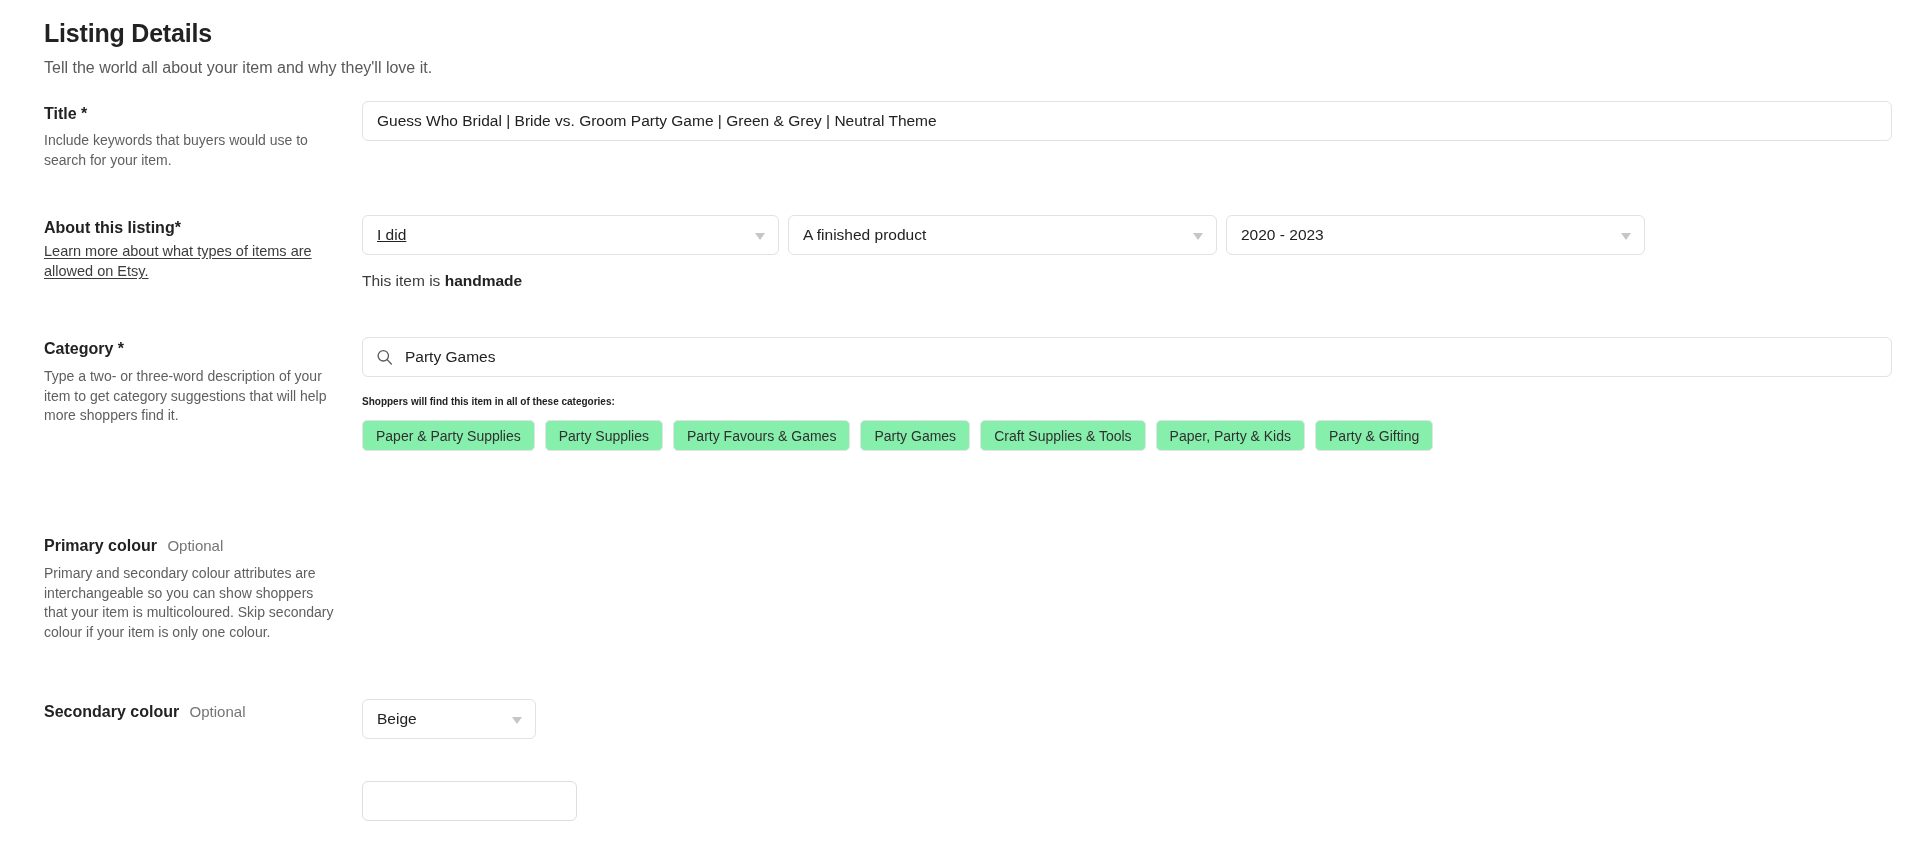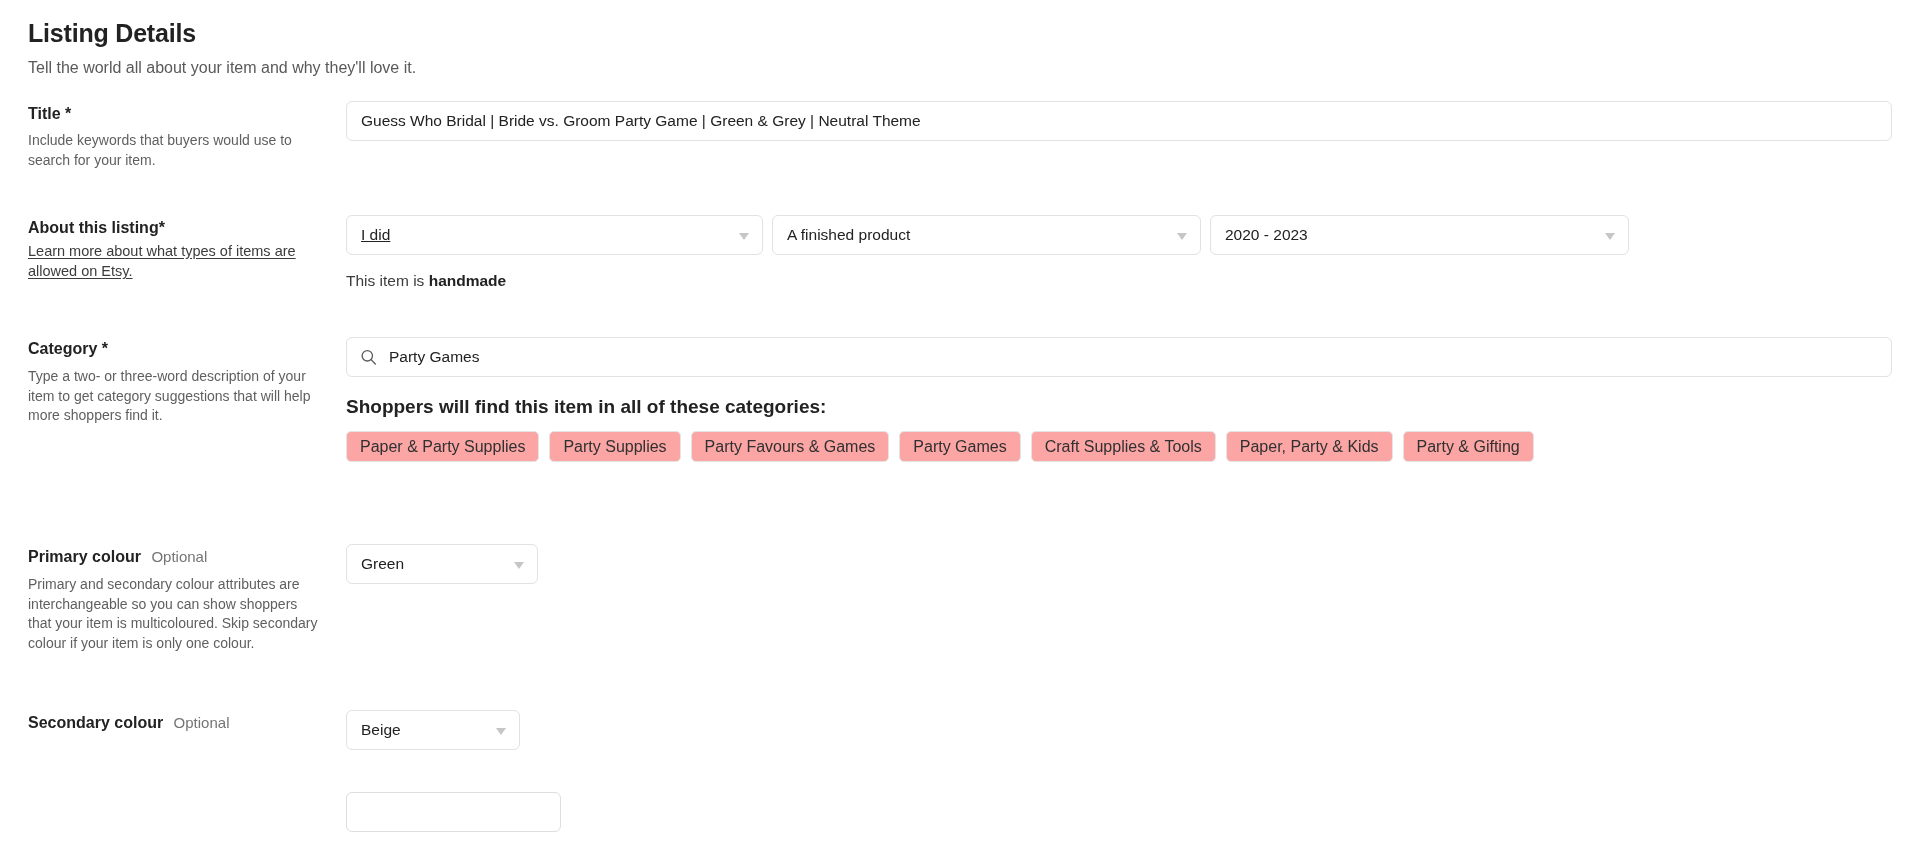--- a/index.html
+++ b/index.html
@@ -10,21 +10,21 @@
     background: #ffffff;
     font-family: "Liberation Sans", sans-serif;
     color: #222222;
     overflow: hidden;
   }
 
   .page {
     position: relative;
     width: 1920px;
     height: 847px;
-    padding: 18px 0 0 0;
+    padding: 18px 0 0 16px;
   }
 
   
   .page-header { padding-left: 28px; }
 
   .page-title {
     font-size: 25px;
     font-weight: bold;
     color: #222222;
     letter-spacing: -0.2px;
@@ -155,41 +155,41 @@
   .handmade-note {
     margin-top: 17px;
     font-size: 15.5px;
     color: #3c3c3c;
   }
   .handmade-note b { font-weight: bold; color: #222222; }
 
   
   .cat-heading {
     margin-top: 19px;
-    font-size: 19px;
+    font-size: 10px;
     font-weight: bold;
     color: #222222;
   }
 
   .chip-row {
     display: flex;
     flex-wrap: wrap;
     gap: 10px;
     margin-top: 13px;
   }
 
   .chip {
     height: 31px;
     display: inline-flex;
     align-items: center;
     padding: 0 13px;
     border: 1px solid #e4e4e4;
     border-radius: 5px;
-    background: #fca5a5;
-    font-size: 16px;
+    background: #86efac;
+    font-size: 14px;
     color: #303030;
     white-space: nowrap;
     cursor: pointer;
   }
 
   .w-green { width: 192px; }
   .w-beige { width: 174px; }
   .w-hen   { width: 215px; }
 
   .spacer-title { margin-top: 22px; }
@@ -287,26 +287,20 @@
   </div>
 
   <div class="form-row spacer-primary">
     <div class="row-label">
       <div class="label-title">
         <span>Primary colour</span>
         <span class="label-optional">Optional</span>
       </div>
       <div class="label-help">Primary and secondary colour attributes are interchangeable so you can show shoppers that your item is multicoloured. Skip secondary colour if your item is only one colour.</div>
     </div>
-    <div class="row-field">
-      <div class="select-box w-green">
-        <span>Green</span>
-        <span class="caret"></span>
-      </div>
-    </div>
   </div>
 
   <div class="form-row spacer-secondary">
     <div class="row-label">
       <div class="label-title">
         <span>Secondary colour</span>
         <span class="label-optional">Optional</span>
       </div>
     </div>
     <div class="row-field">

